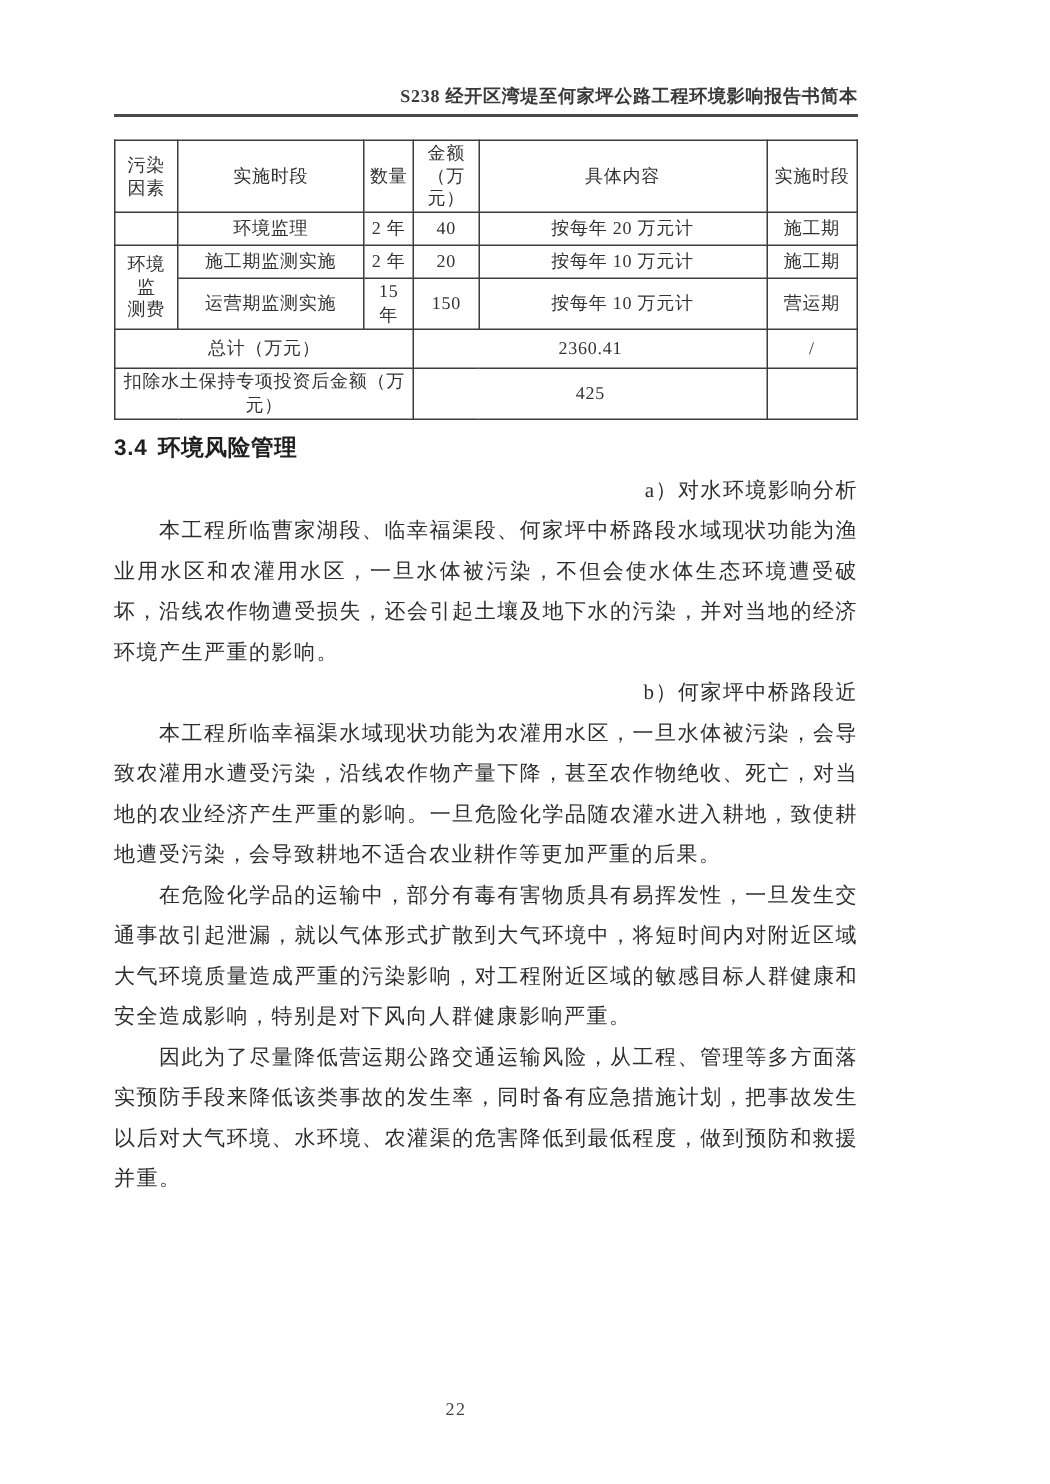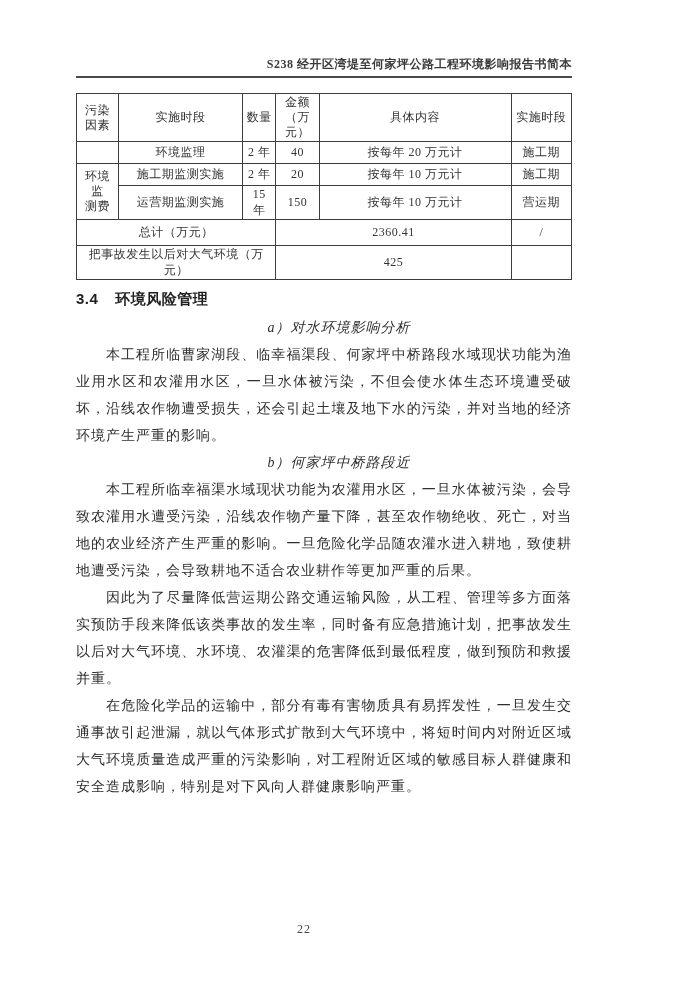--- a/index.html
+++ b/index.html
@@ -58,37 +58,37 @@
     line-height: 20px;
   }
   h3.s341 {
     margin: 8px 0 0 0;
     font-size: 14.5px;
     font-weight: normal;
     color: #2a2a2a;
     letter-spacing: 1px;
     line-height: 19px;
   }
-  .s-num { margin-right: 17px; }
+  .s-num { margin-right: 7px; }
   .s-num-wide { margin-right: 13px; }
   .body-text { margin-top: 5px; }
   .body-text p {
     margin: 0;
     font-size: 14px;
     line-height: 27px;
     letter-spacing: 1px;
     text-align: justify;
     text-indent: 30px;
     color: #2e2e2e;
   }
-  .body-text p.sub-item { text-align: center; font-style: italic; }
+  .body-text p.sub-item { text-align: right; }
   .page-number {
     position: absolute;
     left: 0; right: 0;
-    bottom: 52px;
+    bottom: 42px;
     text-align: center;
     font-size: 12px;
     color: #444444;
     letter-spacing: 1px;
     margin-top: 34px;
   }
 </style>
 </head>
 <body>
 
@@ -153,36 +153,36 @@
         <td>营运期</td>
       </tr>
 
       <tr class="row-total">
         <td colspan="3">总计（万元）</td>
         <td colspan="2">2360.41</td>
         <td>/</td>
       </tr>
 
       <tr class="row-total">
-        <td colspan="3">把事故发生以后对大气环境（万元）</td>
+        <td colspan="3">扣除水土保持专项投资后金额（万元）</td>
         <td colspan="2">425</td>
         <td></td>
       </tr>
     </tbody>
   </table>
 
   <h2 class="s34">
     <span class="s-num">3.4</span><span>环境风险管理</span>
   </h2>
 
 
   <div class="body-text">
     <p class="sub-item">a）对水环境影响分析</p>
     <p>本工程所临曹家湖段、临幸福渠段、何家坪中桥路段水域现状功能为渔业用水区和农灌用水区，一旦水体被污染，不但会使水体生态环境遭受破坏，沿线农作物遭受损失，还会引起土壤及地下水的污染，并对当地的经济环境产生严重的影响。</p>
     <p class="sub-item">b）何家坪中桥路段近</p>
     <p>本工程所临幸福渠水域现状功能为农灌用水区，一旦水体被污染，会导致农灌用水遭受污染，沿线农作物产量下降，甚至农作物绝收、死亡，对当地的农业经济产生严重的影响。一旦危险化学品随农灌水进入耕地，致使耕地遭受污染，会导致耕地不适合农业耕作等更加严重的后果。</p>
+    <p>在危险化学品的运输中，部分有毒有害物质具有易挥发性，一旦发生交通事故引起泄漏，就以气体形式扩散到大气环境中，将短时间内对附近区域大气环境质量造成严重的污染影响，对工程附近区域的敏感目标人群健康和安全造成影响，特别是对下风向人群健康影响严重。</p>
     <p>因此为了尽量降低营运期公路交通运输风险，从工程、管理等多方面落实预防手段来降低该类事故的发生率，同时备有应急措施计划，把事故发生以后对大气环境、水环境、农灌渠的危害降低到最低程度，做到预防和救援并重。</p>
-    <p>在危险化学品的运输中，部分有毒有害物质具有易挥发性，一旦发生交通事故引起泄漏，就以气体形式扩散到大气环境中，将短时间内对附近区域大气环境质量造成严重的污染影响，对工程附近区域的敏感目标人群健康和安全造成影响，特别是对下风向人群健康影响严重。</p>
   </div>
 
   <div class="page-number">22</div>
 
 </div>
 
 </body></html>

